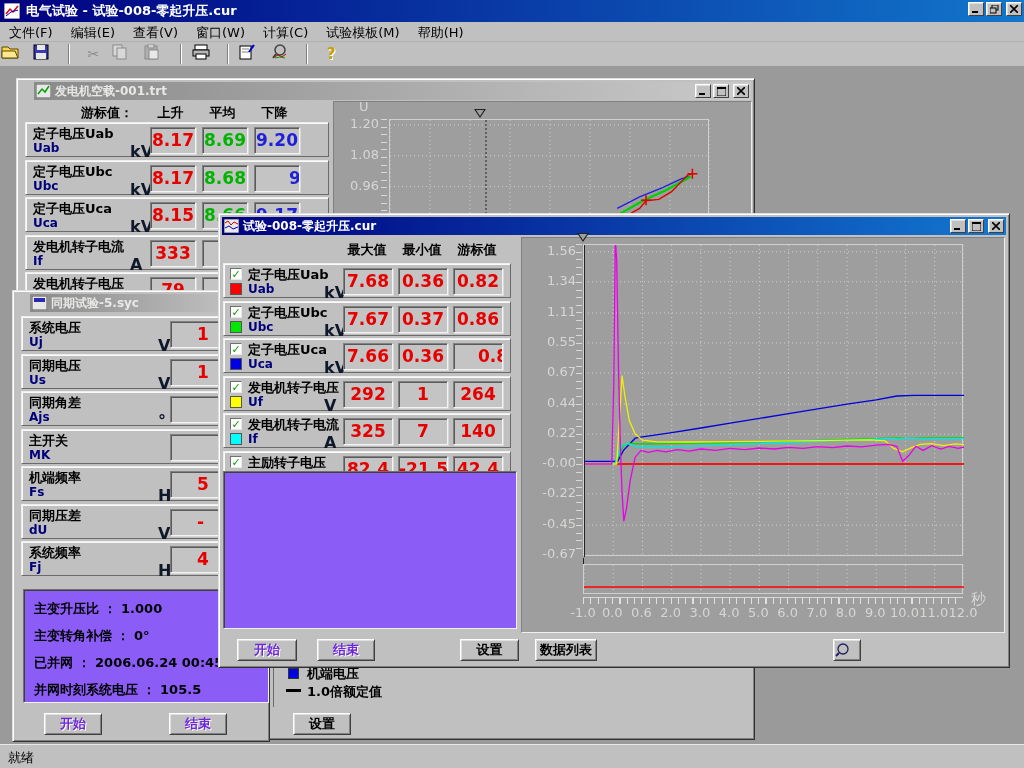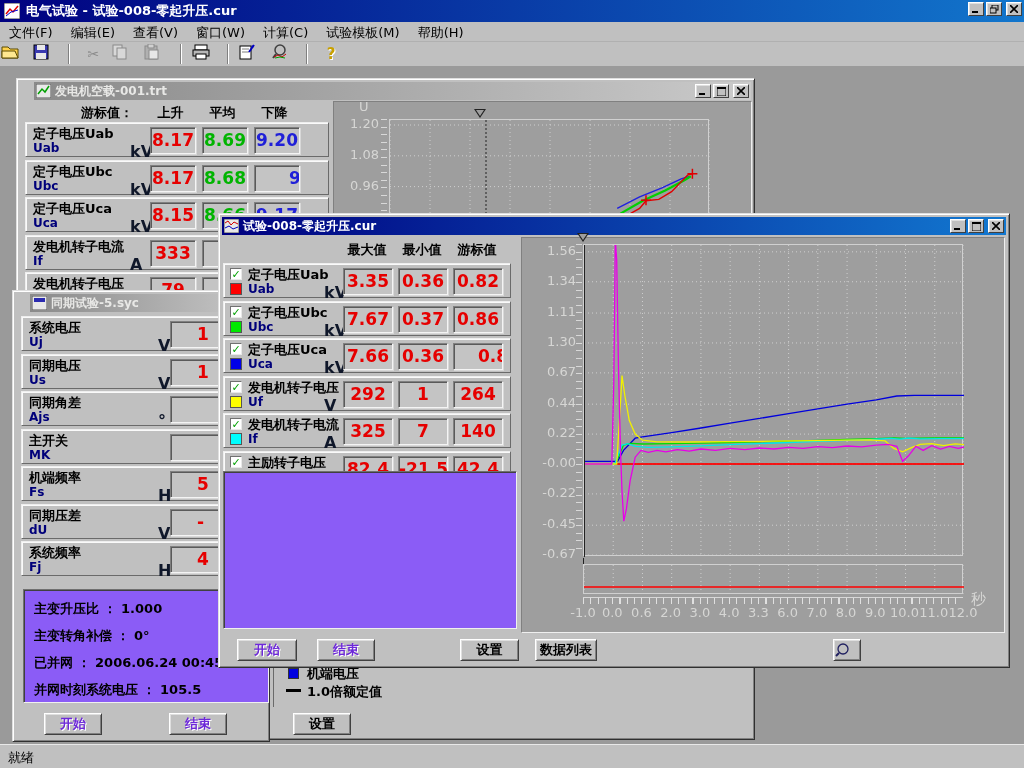--- a/index.html
+++ b/index.html
@@ -411,21 +411,21 @@
     <span class="colhead" style="left:178px;top:27px;">最小值</span>
     <span class="colhead" style="left:233px;top:27px;">游标值</span>
     <div class="abs" id="awrows" style="left:4px;top:49px;width:292px;height:208px;overflow:hidden;">
         <div class="drow" style="left: 0px; top: 0px; width: 288px; height: 35px;">
           <div class="chk">✓</div>
           <div class="swatch" style="background: rgb(255, 0, 0);"></div>
           <div class="lab1" style="left: 24px;">定子电压Uab</div>
           <div class="lab2" style="left: 24px;">Uab</div>
           <span class="unit" style="left: 100px;">kV</span>
           <div class="vbox" style="left: 119px; top: 4px; width: 50px;">
-            <span class="val" style="color: rgb(230, 0, 0);">3.35</span>
+            <span class="val" style="color: rgb(230, 0, 0);">7.68</span>
           </div>
           <div class="vbox" style="left: 174px; top: 4px; width: 50px;">
             <span class="val" style="color: rgb(230, 0, 0);">0.36</span>
           </div>
           <div class="vbox" style="left: 229px; top: 4px; width: 50px;">
             <span class="val" style="color: rgb(230, 0, 0);">0.82</span>
           </div>
         </div>
         <div class="drow" style="left: 0px; top: 37.5px; width: 288px; height: 35px;">
           <div class="chk">✓</div>
@@ -518,21 +518,21 @@
     <button class="btn" style="left:614px;top:425px;width:28px;"><span><svg width="16" height="14">
             <circle cx="9" cy="6" r="5" fill="none" stroke="#202060" stroke-width="1.3"></circle>
             <line x1="5" y1="10" x2="2" y2="13" stroke="#202060" stroke-width="2"></line>
           </svg></span></button>
 
     <div class="chart-pane" style="left:302px;top:23px;width:484px;height:396px;"></div>
     <div class="abs" id="mylabels">
         <span class="axis-lab" style="left: 307px; top: 28.84px; width: 50px; text-align: right;">1.56</span>
         <span class="axis-lab" style="left: 307px; top: 58.76px; width: 50px; text-align: right;">1.34</span>
         <span class="axis-lab" style="left: 307px; top: 90.04px; width: 50px; text-align: right;">1.11</span>
-        <span class="axis-lab" style="left: 307px; top: 119.96px; width: 50px; text-align: right;">1.30</span>
+        <span class="axis-lab" style="left: 307px; top: 119.96px; width: 50px; text-align: right;">0.55</span>
         <span class="axis-lab" style="left: 307px; top: 149.88px; width: 50px; text-align: right;">0.67</span>
         <span class="axis-lab" style="left: 307px; top: 181.16px; width: 50px; text-align: right;">0.44</span>
         <span class="axis-lab" style="left: 307px; top: 211.08px; width: 50px; text-align: right;">0.22</span>
         <span class="axis-lab" style="left: 307px; top: 241px; width: 50px; text-align: right;">-0.00</span>
         <span class="axis-lab" style="left: 307px; top: 270.92px; width: 50px; text-align: right;">-0.22</span>
         <span class="axis-lab" style="left: 307px; top: 302.2px; width: 50px; text-align: right;">-0.45</span>
         <span class="axis-lab" style="left: 307px; top: 332.12px; width: 50px; text-align: right;">-0.67</span>
       </div>
     <div class="ytick-col" style="left:357px;top:30px;height:312px;"></div>
     <div class="cursor-tri" style="left:358px;top:19px;"></div>
@@ -594,21 +594,21 @@
         </svg>
     </div>
     <div class="ruler" style="left:364px;top:383px;width:380px;"></div>
     <div class="abs" id="mxlabels">
         <span class="axis-lab" style="left: 344px; top: 391px; width: 40px; text-align: center;">-1.0</span>
         <span class="axis-lab" style="left: 373.231px; top: 391px; width: 40px; text-align: center;">0.0</span>
         <span class="axis-lab" style="left: 402.462px; top: 391px; width: 40px; text-align: center;">0.6</span>
         <span class="axis-lab" style="left: 431.692px; top: 391px; width: 40px; text-align: center;">2.0</span>
         <span class="axis-lab" style="left: 460.923px; top: 391px; width: 40px; text-align: center;">3.0</span>
         <span class="axis-lab" style="left: 490.154px; top: 391px; width: 40px; text-align: center;">4.0</span>
-        <span class="axis-lab" style="left: 519.385px; top: 391px; width: 40px; text-align: center;">3.3</span>
+        <span class="axis-lab" style="left: 519.385px; top: 391px; width: 40px; text-align: center;">5.0</span>
         <span class="axis-lab" style="left: 548.615px; top: 391px; width: 40px; text-align: center;">6.0</span>
         <span class="axis-lab" style="left: 577.846px; top: 391px; width: 40px; text-align: center;">7.0</span>
         <span class="axis-lab" style="left: 607.077px; top: 391px; width: 40px; text-align: center;">8.0</span>
         <span class="axis-lab" style="left: 636.308px; top: 391px; width: 40px; text-align: center;">9.0</span>
         <span class="axis-lab" style="left: 665.538px; top: 391px; width: 40px; text-align: center;">10.0</span>
         <span class="axis-lab" style="left: 694.769px; top: 391px; width: 40px; text-align: center;">11.0</span>
         <span class="axis-lab" style="left: 724px; top: 391px; width: 40px; text-align: center;">12.0</span>
       </div>
     <span class="axis-lab" style="left:752px;top:376px;font-size:15px;">秒</span>
   </div>

